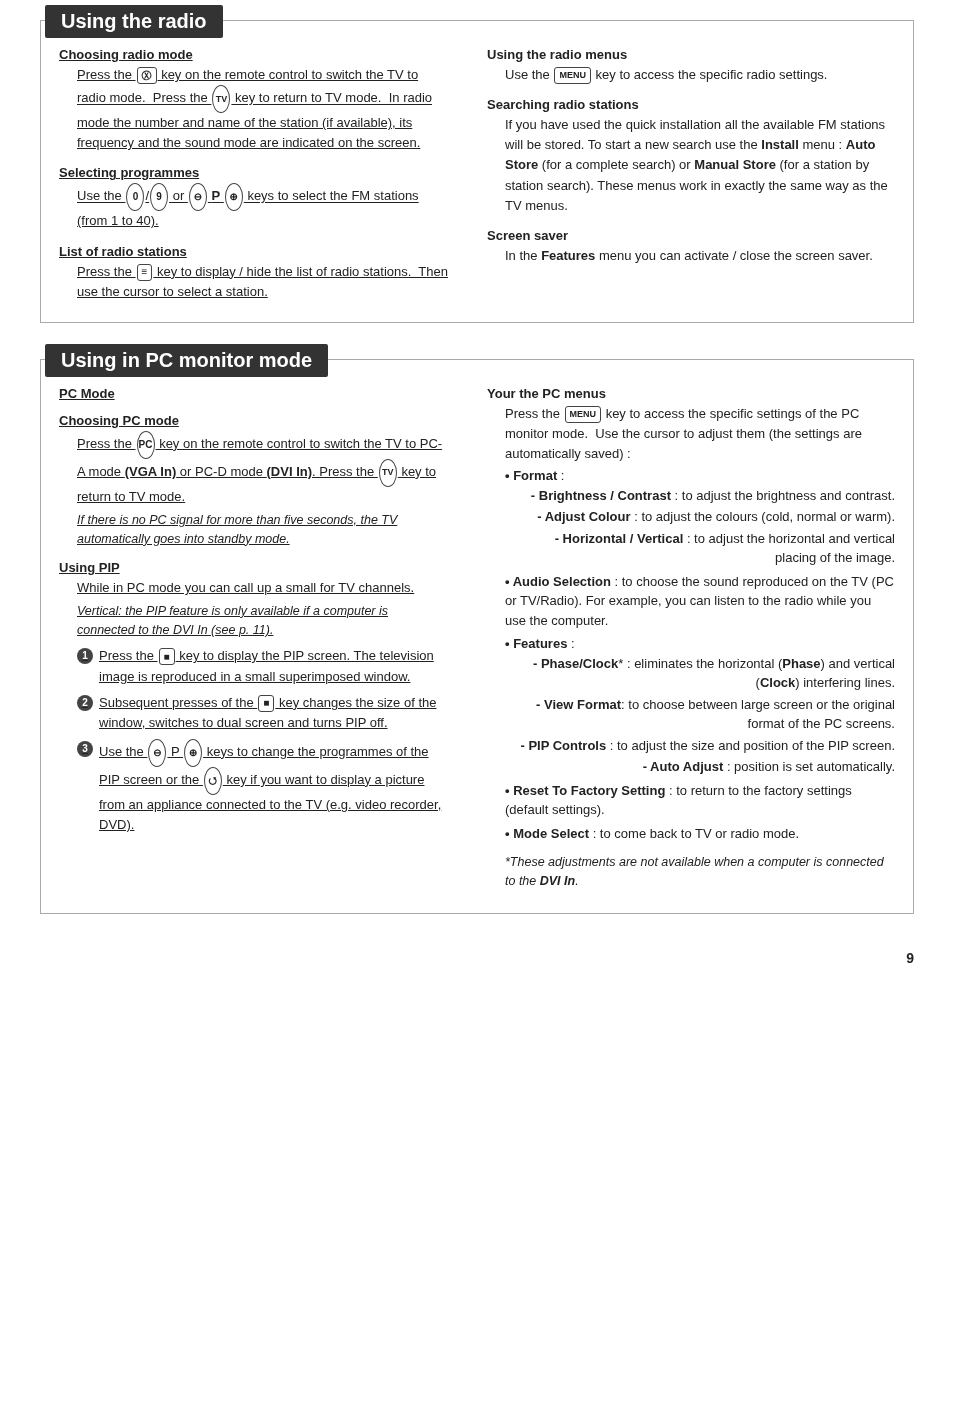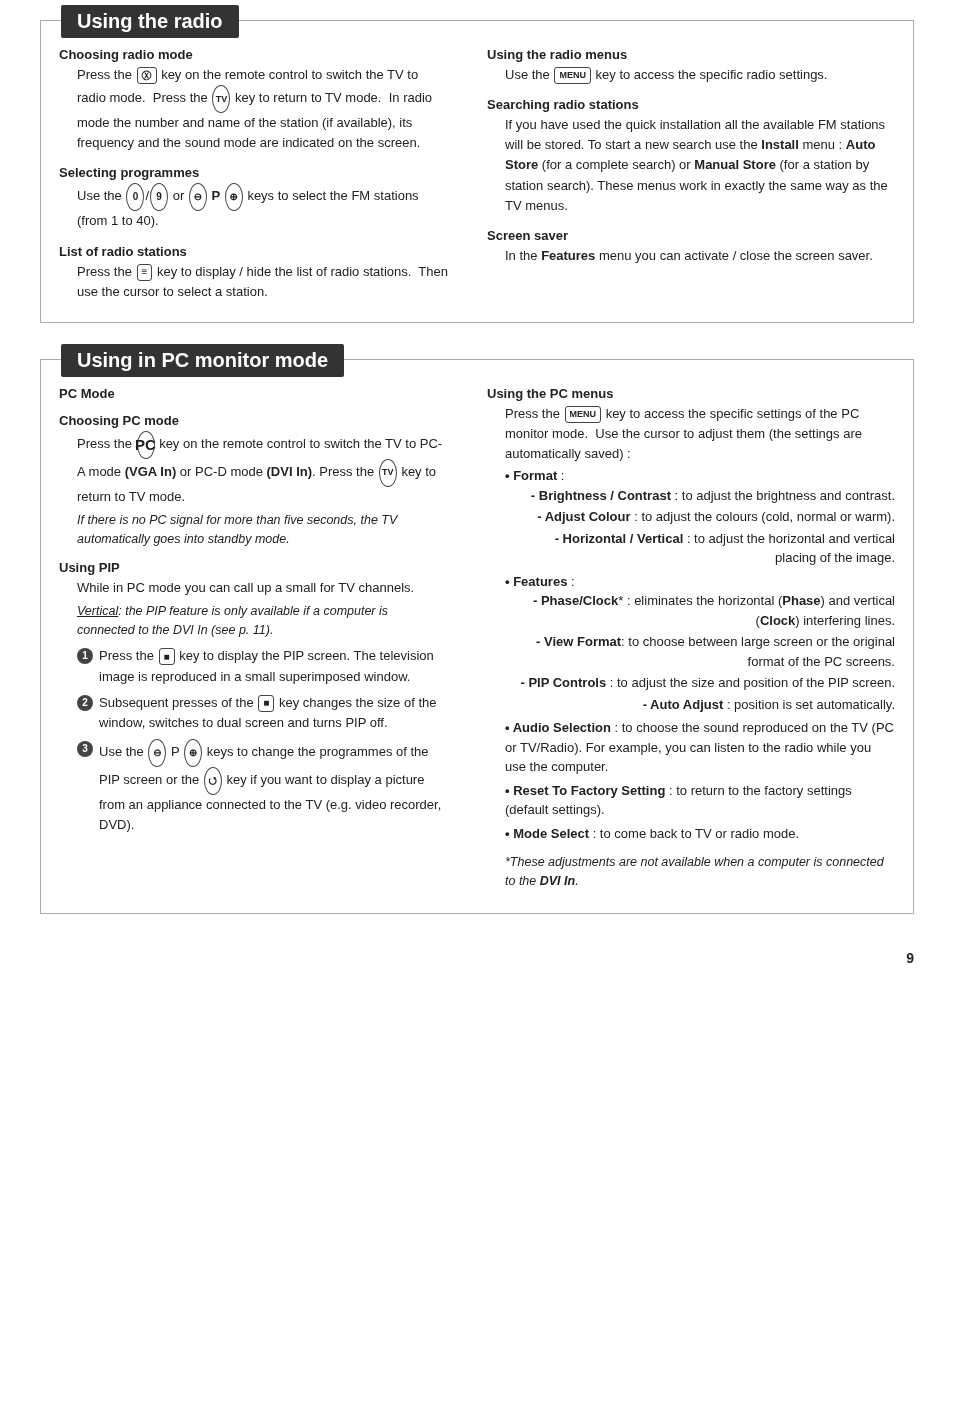--- a/index.html
+++ b/index.html
@@ -33,32 +33,33 @@
     .section-box {
       border: 1px solid #aaa;
       padding: 14px 18px 18px 18px;
       margin-bottom: 36px;
       position: relative;
     }
 
     .section-box .section-header {
       position: absolute;
       top: -16px;
-      left: 20px;
+      left: 4px;
     }
 
     .section-content {
       margin-top: 12px;
       display: flex;
       gap: 0;
     }
 
     .col-left {
       width: 50%;
       padding-right: 28px;
+      text-decoration: underline;
     }
 
     .col-right {
       width: 50%;
       padding-left: 10px;
     }
 
     .subsection-title {
       font-weight: bold;
       font-size: 13px;
@@ -232,21 +233,21 @@
   <div class="section-box" style="margin-top: 30px;">
     <div class="section-header">Using in PC monitor mode</div>
     <div class="section-content">
 
       <div class="col-left">
 
         <div class="subsection-title">PC Mode</div>
 
         <div class="subsection-title">Choosing PC mode</div>
         <div class="subsection-body">
-          <p>Press the <span class="key-circle" style="font-size:15px;text-align:center;">PC</span> key on the remote control to switch the TV to PC-A mode <strong>(VGA In)</strong> or PC-D mode <strong>(DVI In)</strong>. Press the <span class="key-circle" style="font-size:9px;">TV</span> key to return to TV mode.</p>
+          <p>Press the <span class="key-circle" style="font-size:10px;text-align:center;">PC</span> key on the remote control to switch the TV to PC-A mode <strong>(VGA In)</strong> or PC-D mode <strong>(DVI In)</strong>. Press the <span class="key-circle" style="font-size:9px;">TV</span> key to return to TV mode.</p>
           <p class="italic-note" style="margin-left:0;">If there is no PC signal for more than five seconds, the TV automatically goes into standby mode.</p>
         </div>
 
         <div class="subsection-title">Using PIP</div>
         <div class="subsection-body">
           <p>While in PC mode you can call up a small for TV channels.</p>
           <p style="font-style:italic; font-size:12.5px; margin-top:3px; margin-bottom:6px;"><span style="text-decoration:underline;">Vertical</span>: the PIP feature is only available if a computer is connected to the DVI In (see p. 11).</p>
 
           <div class="numbered-item">
             <span class="num-circle">1</span>
@@ -261,51 +262,51 @@
           <div class="numbered-item">
             <span class="num-circle">3</span>
             <span>Use the <span class="key-circle">⊖</span> P <span class="key-circle">⊕</span> keys to change the programmes of the PIP screen or the <span class="key-circle" style="font-size:10px;">⭯</span> key if you want to display a picture from an appliance connected to the TV (e.g. video recorder, DVD).</span>
           </div>
 
         </div>
       </div>
 
       <div class="col-right">
 
-        <div class="subsection-title">Using the PC menus</div>
+        <div class="subsection-title">Your the PC menus</div>
         <div class="subsection-body">
           <p>Press the <span class="key-rect" style="font-size:9px;">MENU</span> key to access the specific settings of the PC monitor mode.&nbsp; Use the cursor to adjust them (the settings are automatically saved) :</p>
         </div>
 
         <ul class="bullet-list">
 
           <li>
             <strong>Format</strong> :
             <ul class="sub-bullet-list">
               <li><strong>Brightness / Contrast</strong> : to adjust the brightness and contrast.</li>
               <li><strong>Adjust Colour</strong> : to adjust the colours (cold, normal or warm).</li>
               <li><strong>Horizontal / Vertical</strong> : to adjust the horizontal and vertical placing of the image.</li>
             </ul>
+          </li>
+
+          <li>
+            <strong>Audio Selection</strong> : to choose the sound reproduced on the TV (PC or TV/Radio). For example, you can listen to the radio while you use the computer.
           </li>
 
           <li>
             <strong>Features</strong> :
             <ul class="sub-bullet-list">
               <li><strong>Phase/Clock</strong>* : eliminates the horizontal (<strong>Phase</strong>) and vertical (<strong>Clock</strong>) interfering lines.</li>
               <li><strong>View Format</strong>: to choose between large screen or the original format of the PC screens.</li>
               <li><strong>PIP Controls</strong> : to adjust the size and position of the PIP screen.</li>
               <li><strong>Auto Adjust</strong> : position is set automatically.</li>
             </ul>
           </li>
 
           <li>
-            <strong>Audio Selection</strong> : to choose the sound reproduced on the TV (PC or TV/Radio). For example, you can listen to the radio while you use the computer.
-          </li>
-
-          <li>
             <strong>Reset To Factory Setting</strong> : to return to the factory settings (default settings).
           </li>
 
           <li>
             <strong>Mode Select</strong> : to come back to TV or radio mode.
           </li>
 
         </ul>
 
         <p class="italic-note" style="margin-left:18px; margin-top:10px;">*These adjustments are not available when a computer is connected to the <strong>DVI In</strong>.</p>

